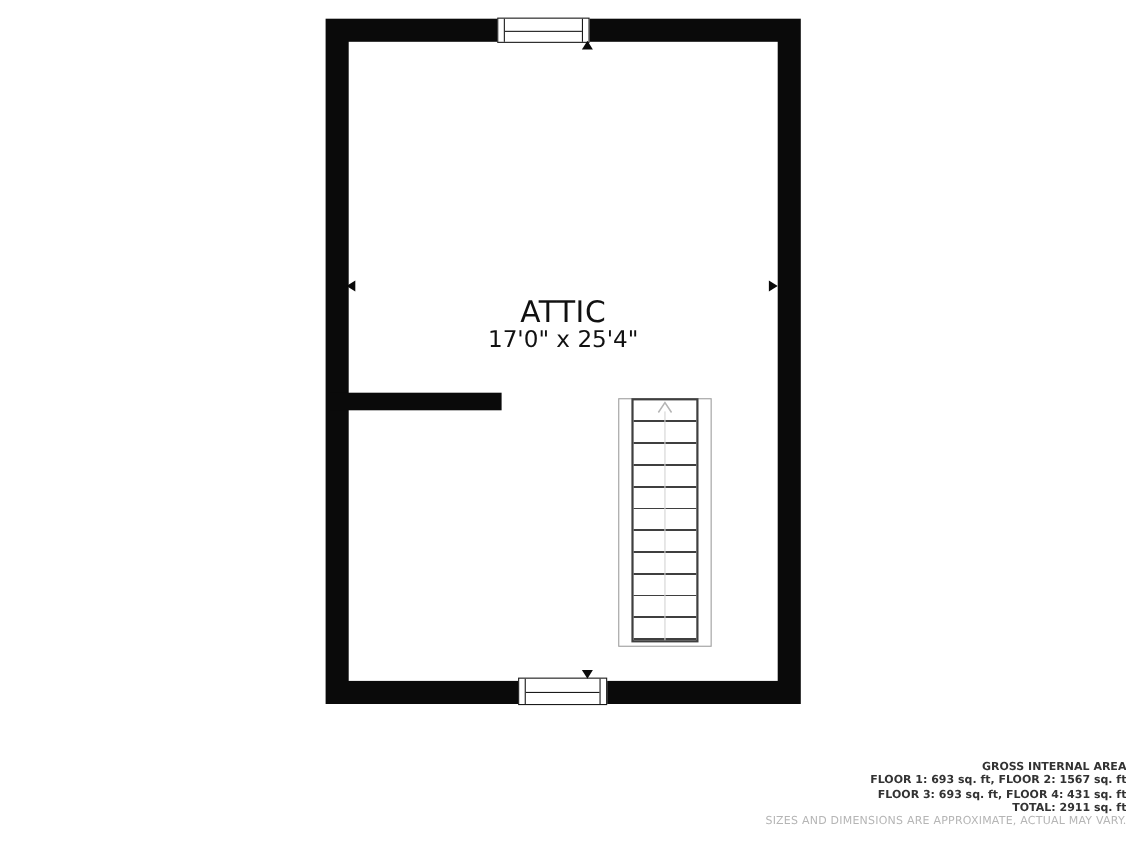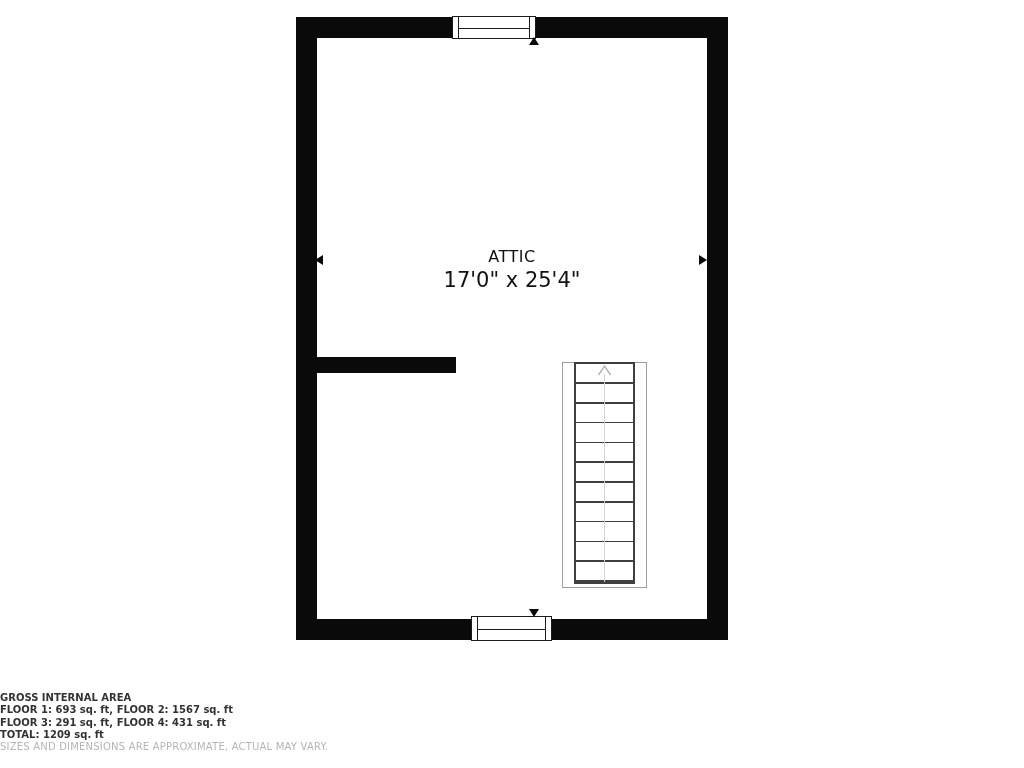--- a/index.html
+++ b/index.html
@@ -40,21 +40,21 @@
   .tri-up    { left: 529px; top: 37px;  border-left: 5px solid transparent; border-right: 5px solid transparent; border-bottom: 8px solid #0a0a0a; }
   .tri-down  { left: 529px; top: 609px; border-left: 5px solid transparent; border-right: 5px solid transparent; border-top: 8px solid #0a0a0a; }
   .tri-left  { left: 315px; top: 255px; border-top: 5px solid transparent; border-bottom: 5px solid transparent; border-right: 8px solid #0a0a0a; }
   .tri-right { left: 699px; top: 255px; border-top: 5px solid transparent; border-bottom: 5px solid transparent; border-left: 8px solid #0a0a0a; }
 
   
   .room-label {
     position: absolute; left: 317px; top: 245px; width: 390px;
     text-align: center; color: #111111;
   }
-  .room-label .name { font-size: 16px; line-height: 23px; letter-spacing: 0.5px; }
+  .room-label .name { font-size: 27px; line-height: 23px; letter-spacing: 0.5px; margin-top: 28px; }
   .room-label .dims { font-size: 21px; line-height: 24px; }
 
   
   .stairs-enclosure {
     position: absolute; left: 562px; top: 362px; width: 85px; height: 226px;
     border: 1px solid #9e9e9e; background: #ffffff;
   }
   .stairs-flight {
     position: absolute; left: 574px; top: 362px; width: 61px; height: 222px;
     border: 2px solid #3f3f3f;
@@ -66,21 +66,21 @@
   }
   .stairs-center-line {
     position: absolute; left: 604px; top: 374px; width: 1px; height: 208px;
     background: #d4d4d4;
   }
   .stairs-up-arrow { position: absolute; left: 596px; top: 363px; }
 
   
   .footer {
     position: absolute; left: 0; top: 692px; width: 1024px;
-    text-align: left;
+    text-align: right;
   }
   .footer .dark { font-size: 10px; line-height: 12.3px; font-weight: 700; color: #333333; }
   .footer .muted { font-size: 10px; line-height: 12.3px; font-weight: 400; color: #b5b5b5; letter-spacing: 0.2px; }
 </style>
 </head>
 <body>
 
 <div class="canvas">
 
   <div class="room"></div>
@@ -112,18 +112,18 @@
   <div class="stairs-enclosure"></div>
   <div class="stairs-flight"></div>
   <div class="stairs-center-line"></div>
   <svg class="stairs-up-arrow" width="17" height="16" viewBox="0 0 17 16">
     <path d="M2.5 12 L8.5 3 L14.5 12" fill="none" stroke="#b5b5b5" stroke-width="1.4"></path>
   </svg>
 
   <div class="footer">
     <div class="dark">GROSS INTERNAL AREA</div>
     <div class="dark">FLOOR 1: 693 sq. ft, FLOOR 2: 1567 sq. ft</div>
-    <div class="dark">FLOOR 3: 291 sq. ft, FLOOR 4: 431 sq. ft</div>
-    <div class="dark">TOTAL: 1209 sq. ft</div>
+    <div class="dark">FLOOR 3: 693 sq. ft, FLOOR 4: 431 sq. ft</div>
+    <div class="dark">TOTAL: 2911 sq. ft</div>
     <div class="muted">SIZES AND DIMENSIONS ARE APPROXIMATE, ACTUAL MAY VARY.</div>
   </div>
 
 </div>
 
 </body></html>

